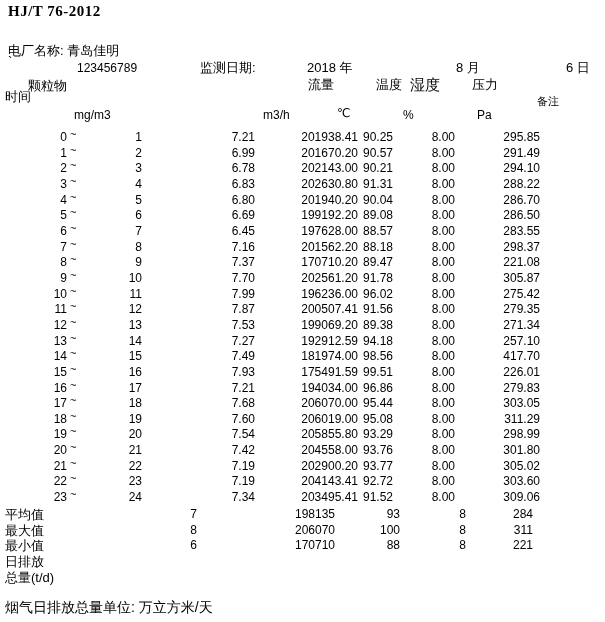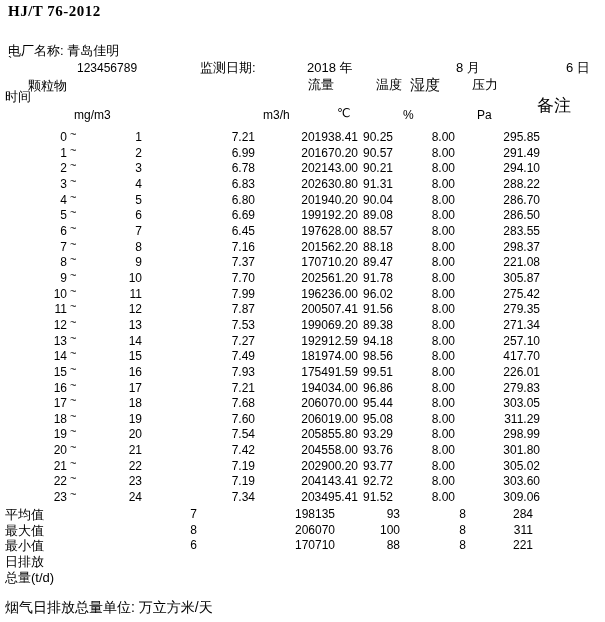--- a/index.html
+++ b/index.html
@@ -18,21 +18,21 @@
   .date-label { top:59px; left:200px; font-size:13px; }
   .year  { top:59px; left:307px; font-size:13px; }
   .month { top:59px; left:456px; font-size:13px; }
   .day   { top:59px; left:566px; font-size:13px; }
   .pollutant { top:77px; left:28px; font-size:13px; }
   .flow-l  { top:76px; left:308px; font-size:13px; }
   .temp-l  { top:76px; left:376px; font-size:13px; }
   .humid-l { top:76px; left:410px; font-size:15px; }
   .press-l { top:76px; left:472px; font-size:13px; }
   .time-l  { top:88px; left:5px;  font-size:13px; }
-  .remark-l{ top:94px; left:537px; font-size:17px; }
+  .remark-l{ top:94px; left:537px; font-size:11px; }
   .u-dust  { top:108px; left:74px;  font-size:12px; }
   .u-flow  { top:108px; left:263px; font-size:12px; }
   .u-temp  { top:106px; left:337px; font-size:12px; }
   .u-humid { top:108px; left:403px; font-size:12px; }
   .u-press { top:108px; left:477px; font-size:12px; }
 
   table { border-collapse:collapse; table-layout:fixed; }
   td { padding:0; white-space:nowrap; overflow:visible; }
 
   .hour-table { position:absolute; top:130px; left:0; width:605px; font-size:12px; }

